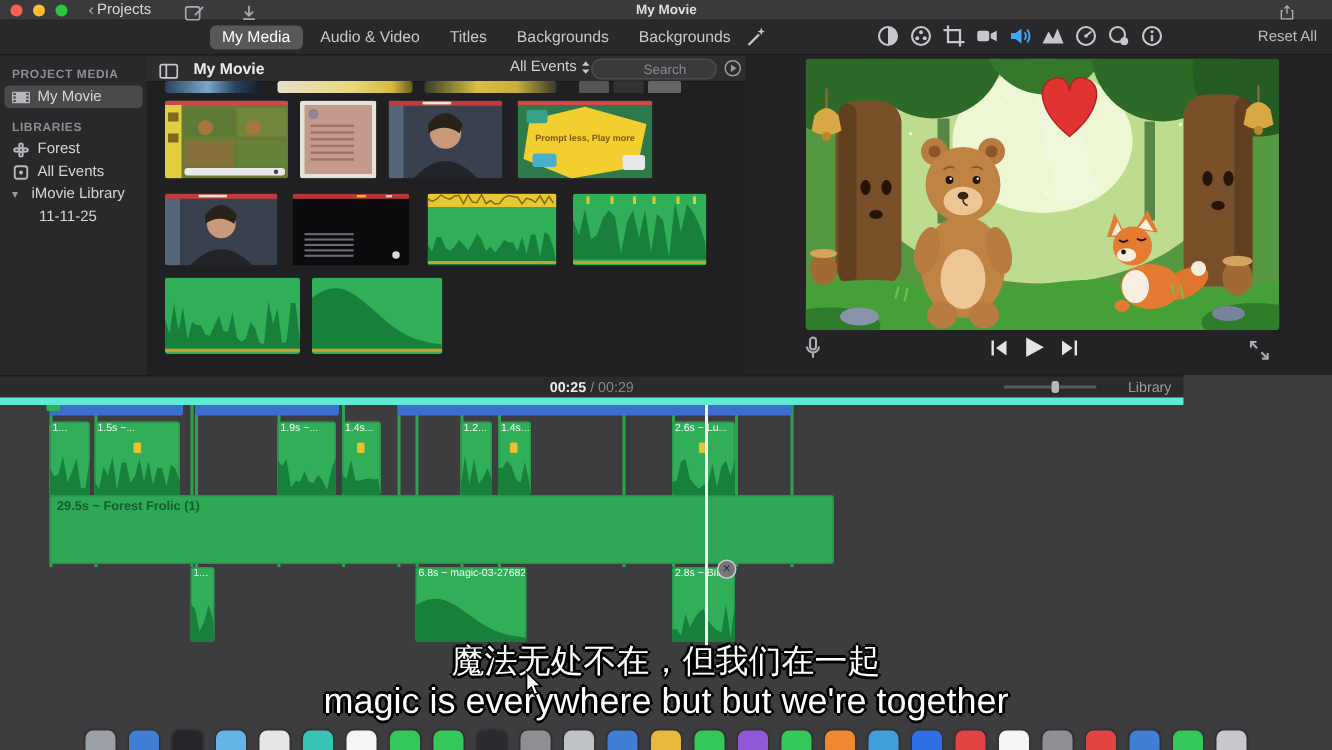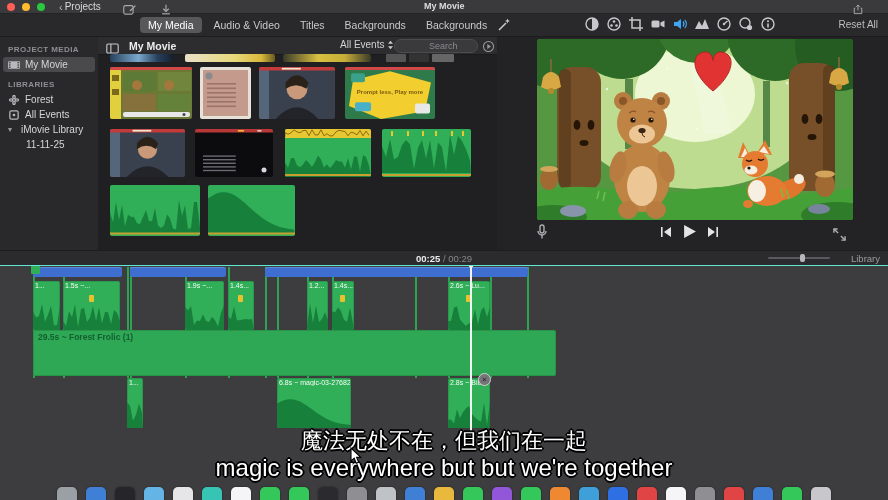--- a/index.html
+++ b/index.html
@@ -54,22 +54,22 @@
   
   #viewer{position:absolute;left:497px;top:37px;width:391px;height:213px;background:#232325;}
   #viewer-frame{position:absolute;left:40px;top:2px;width:316px;height:181px;border-radius:3px;
                 overflow:hidden;background:#000;}
   #viewer-controls{position:absolute;left:0;top:184px;width:100%;height:28px;}
   #mic-btn{position:absolute;left:38px;top:3px;width:14px;height:16px;}
   #transport{position:absolute;left:162px;top:3px;display:flex;align-items:center;gap:9px;}
   #transport svg{display:block;}
   #fullscreen-btn{position:absolute;right:42px;top:6px;width:13px;height:13px;}
   
-  #tl-toolbar{position:absolute;left:0;top:250px;width:888px;height:14px;background:#2b2b2d;
-              border-top:1px solid #1d1d1f;border-bottom:1px solid #5eead4;z-index:20;}
+  #tl-toolbar{position:absolute;left:0;top:250px;width:789px;height:14px;background:#2b2b2d;
+              border-top:1px solid #1d1d1f;border-bottom:5px solid #5eead4;z-index:20;}
   #timecode{position:absolute;left:0;right:0;text-align:center;top:2px;font-size:9.5px;}
   #time-cur{color:#ececec;font-weight:bold;}
   #time-sep,#time-total{color:#87878b;}
   #zoom-slider{position:absolute;right:58px;top:6px;width:62px;height:2px;background:#5a5a5e;border-radius:1px;}
   #zoom-thumb{position:absolute;left:32px;top:-3px;width:5px;height:8px;background:#b8b8bc;border-radius:2px;}
   #settings-label{position:absolute;right:8px;top:2px;font-size:9.5px;color:#9c9ca0;}
   
   #timeline{position:absolute;left:0;top:264px;width:820px;height:236px;background:#3d3d3f;}
   .stem{position:absolute;width:2px;background:#2da251;top:3px;}
   .bluebar{position:absolute;top:3px;height:10px;background:#3e6ed0;border-radius:2px;

